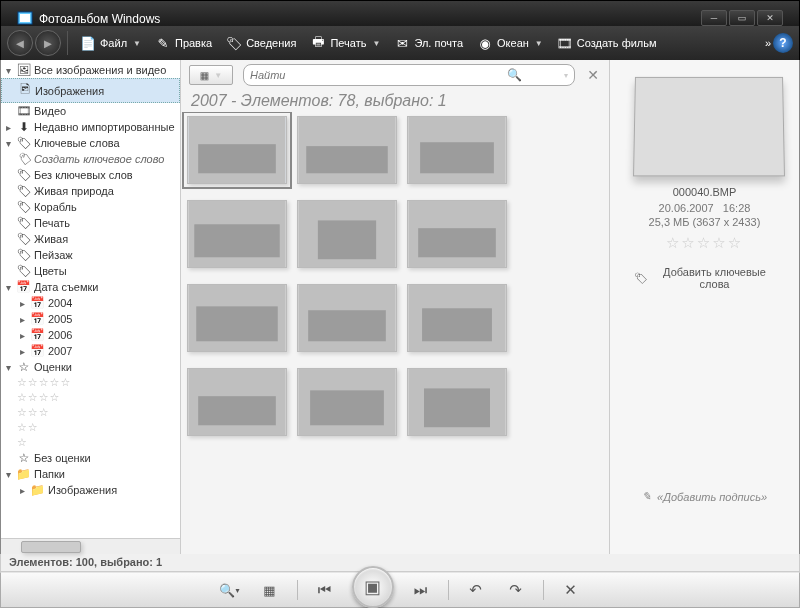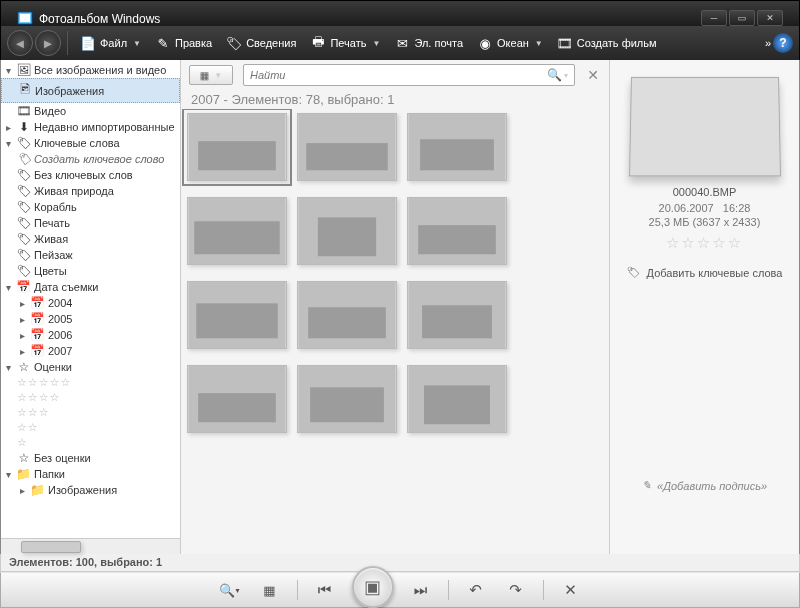--- a/index.html
+++ b/index.html
@@ -34,33 +34,33 @@
 .node.ital { font-style: italic; color:#666; }
 .indent1 { padding-left: 16px; }
 .stars { color:#bbb; font-size:11px; letter-spacing:1px; }
 .hscroll { height:16px; background:#eee; border-top:1px solid #ccc; display:flex;align-items:center; }
 .hscroll .thumb { width:60px; height:12px; background:#ccc; margin-left:20px; border:1px solid #aaa; border-radius:2px; }
 
 
 .center { flex:1; display:flex; flex-direction:column; background:#f4f4f4; }
 .searchrow { height:30px; display:flex; align-items:center; padding: 3px 8px; gap:10px; }
 .viewpick { width:44px; height:20px; border:1px solid #aaa; background:linear-gradient(#fff,#e4e4e4); border-radius:2px; display:flex;align-items:center;justify-content:center;font-size:10px;color:#555; gap:3px; }
-.searchbox { flex:1; height:22px; border:1px solid #aaa; border-radius:2px; background:#fff; display:flex;align-items:center;padding:0 6px; }
+.searchbox { flex:1; height:22px; border:1px solid #aaa; border-radius:8px; background:#fff; display:flex;align-items:center;padding:0 6px;gap:40px; }
 .searchbox input { flex:1; border:none; outline:none; font-size:11px; color:#888; font-style:italic; background:transparent; }
 .searchbox .mag { color:#888; font-size:12px; }
 .closex { width:16px; color:#888; font-size:14px; text-align:center; cursor:pointer; }
-.gheader { font-size:13px; color:#888; padding: 2px 10px; }
+.gheader { font-size:16px; color:#888; padding: 2px 10px; font-style: italic; }
 .thumbs { flex:1; overflow-y:auto; padding: 4px 6px; }
 .trow { display:flex; gap:10px; margin-bottom:16px; }
 .thumb { width:100px; height:68px; border:1px solid #bbb; background:#ddd; box-shadow: 2px 2px 4px rgba(0,0,0,.15); position:relative; }
 .thumb.sel { outline:2px solid #888; outline-offset:3px; background:#e8eef6; }
 .thumb svg { width:100%; height:100%; }
 
 
-.info { width:190px; border-left:1px solid #ccc; background:#f6f6f6; padding:10px 8px; font-size:11px; text-align:center; color:#555; }
+.info { width:190px; border-left:1px solid #ccc; background:#f6f6f6; padding:10px 24px; font-size:11px; text-align:center; color:#555; }
 .preview { width:150px; height:100px; margin: 6px auto 10px; background:#ddd; border:1px solid #aaa; transform: perspective(400px) rotateX(6deg); box-shadow: 0 6px 8px rgba(0,0,0,.2); }
 .info .fname { color:#555; margin-bottom:4px; }
 .info .row { margin:2px 0; color:#777; }
 .info .stars2 { color:#ccc; font-size:15px; letter-spacing:2px; margin:6px 0; }
 .addkw { margin-top:14px; display:flex;align-items:center;justify-content:center;gap:6px; color:#555; }
 .addcap { margin-top:200px; color:#888; font-style:italic; display:flex;align-items:center;justify-content:center;gap:6px; }
 
 
 .status { height:18px; background:#f0f0f0; border:1px solid #ccc; border-top:none; font-size:11px; color:#555; padding: 2px 8px; font-weight: bold; }
 

